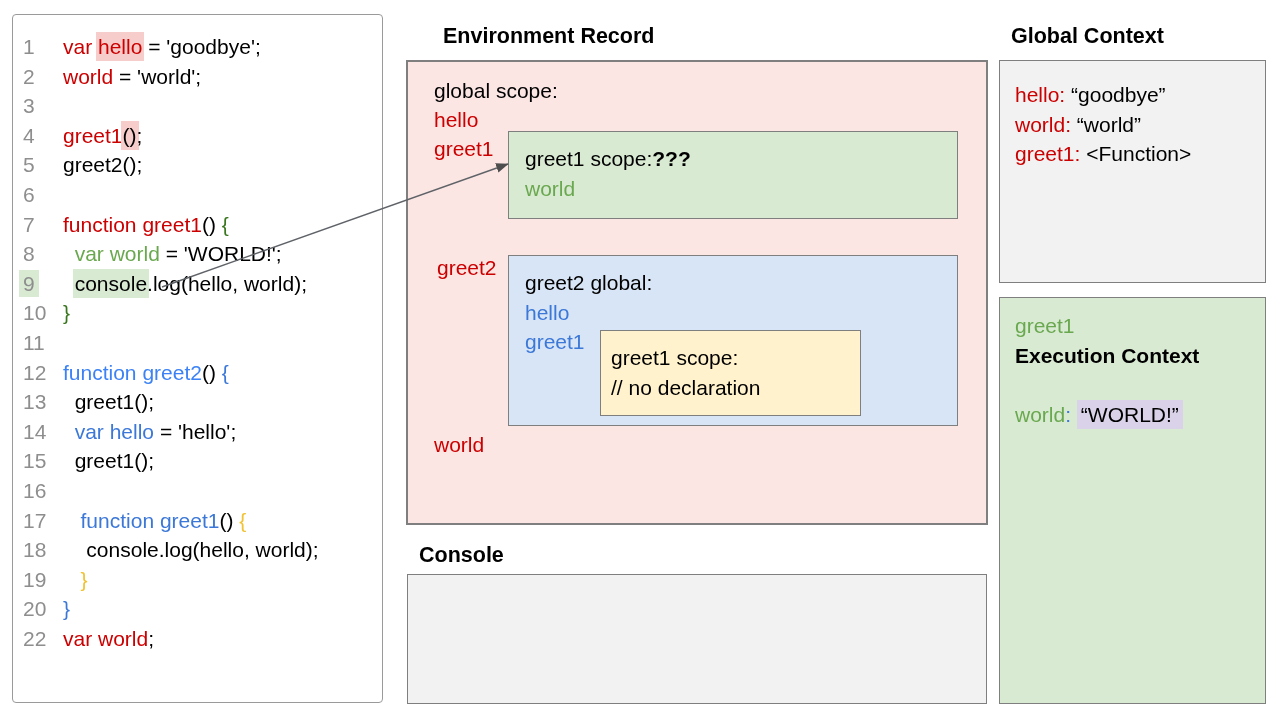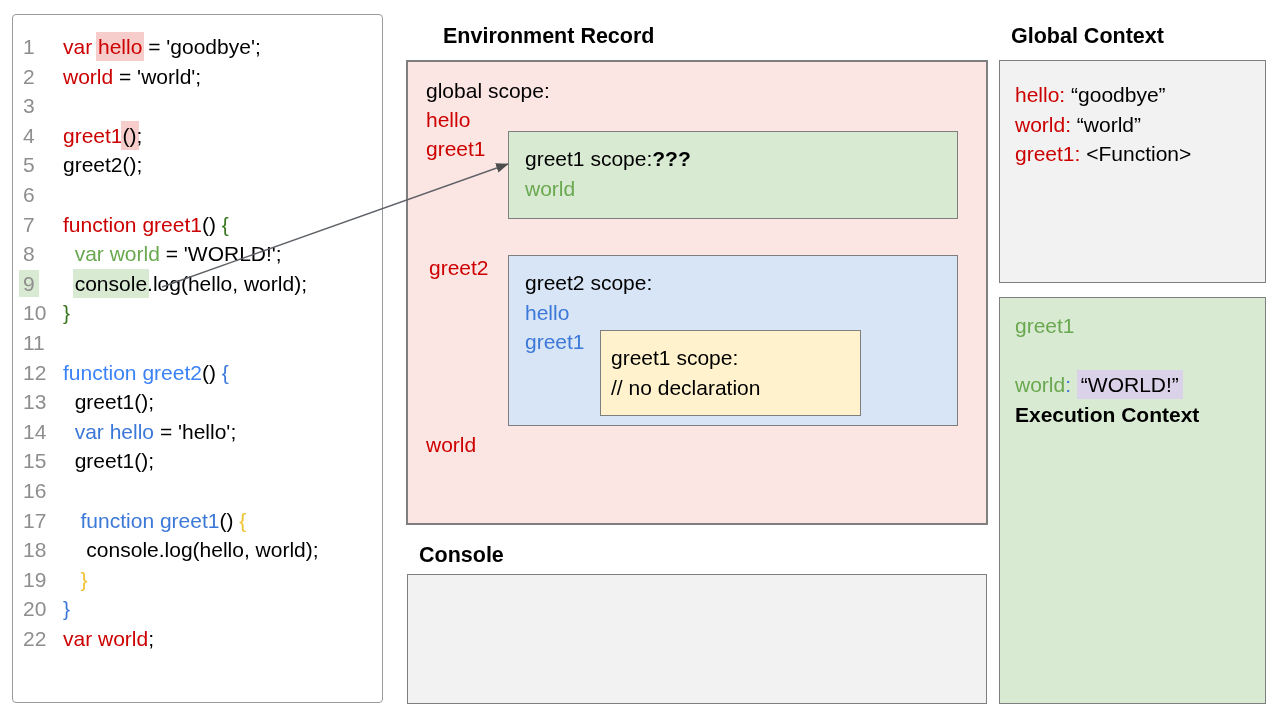--- a/index.html
+++ b/index.html
@@ -19,21 +19,21 @@
   
   .sec-title { position: absolute; font-size: 21.5px; font-weight: bold; color: #000;
     line-height: 25px; white-space: nowrap; }
   #env-title { left: 415px; top: 24px; margin-left: 28px; }
   #console-title { left: 419px; top: 543px; }
   #gctx-title { left: 1011px; top: 24px; }
 
   
   .env-box { position: absolute; left: 406px; top: 60px; width: 582px; height: 465px;
     box-sizing: border-box; background: #fce6e4; border: 2px solid #7f7f7f; font-size: 21px; }
-  .env-box .flab { position: absolute; line-height: 29.6px; white-space: nowrap; }
+  .env-box .flab { position: absolute; line-height: 29.6px; white-space: nowrap; margin-left: 8px; }
   .lab-global { left: 18px; top: 14px; color: #000; }
   .lab-hello  { left: 18px; top: 43px; }
   .lab-greet1 { left: 18px; top: 72px; }
   .lab-greet2 { left: 21px; top: 191px; }
   .lab-world  { left: 18px; top: 368px; }
 
   .scope-box { position: absolute; box-sizing: border-box; border: 1.5px solid #7f7f7f; }
   .scope-green { left: 100px; top: 69px; width: 450px; height: 88px; background: #d9ead3; }
   .scope-blue  { left: 100px; top: 193px; width: 450px; height: 171px; background: #d8e5f6; }
   .scope-yellow{ left: 91px; top: 74px; width: 261px; height: 86px; background: #fff2cc; }
@@ -167,21 +167,21 @@
 
   <div class="scope-box scope-green">
     <div class="scope-pad">
       <div class="row"><span class="t-black">greet1 scope:</span><span class="t-black b">???</span></div>
       <div class="row t-green">world</div>
     </div>
   </div>
 
   <div class="scope-box scope-blue">
     <div class="scope-pad">
-      <div class="row t-black">greet2 scope:</div>
+      <div class="row t-black">greet2 global:</div>
       <div class="row t-blue">hello</div>
       <div class="row t-blue">greet1</div>
     </div>
     <div class="scope-box scope-yellow">
       <div class="scope-pad">
         <div class="row t-black">greet1 scope:</div>
         <div class="row t-black">// no declaration</div>
       </div>
     </div>
   </div>
@@ -192,22 +192,22 @@
 
 <div class="sec-title" id="gctx-title">Global Context</div>
 <div class="gctx-box">
   <div class="row"><span class="t-red">hello:</span><span class="t-black"> “goodbye”</span></div>
   <div class="row"><span class="t-red">world:</span><span class="t-black"> “world”</span></div>
   <div class="row"><span class="t-red">greet1:</span><span class="t-black"> &lt;Function&gt;</span></div>
 </div>
 
 <div class="exec-box">
   <div class="row t-green">greet1</div>
+  <div class="row t-black b">Execution Context</div>
   <div class="row exec-var-row"><span class="t-green">world</span><span class="t-blue" style="white-space:pre">: </span><span class="t-black hl-lav">“WORLD!”</span></div>
-  <div class="row t-black b">Execution Context</div>
 </div>
 
 <svg class="arrow-overlay" width="1280" height="712">
   <defs>
     <marker id="ah" markerWidth="10" markerHeight="8" refX="8.5" refY="3.5" orient="auto">
       <path d="M0,0 L9,3.5 L0,7 z" fill="#4d4d4d"></path>
     </marker>
   </defs>
   <line x1="162" y1="287" x2="508" y2="164" stroke="#5f6368" stroke-width="1.4" marker-end="url(#ah)"></line>
 </svg>

